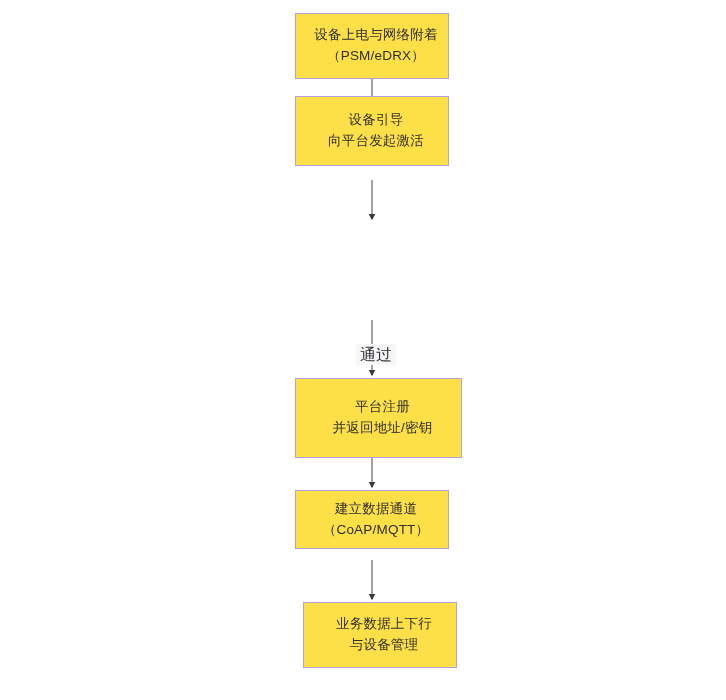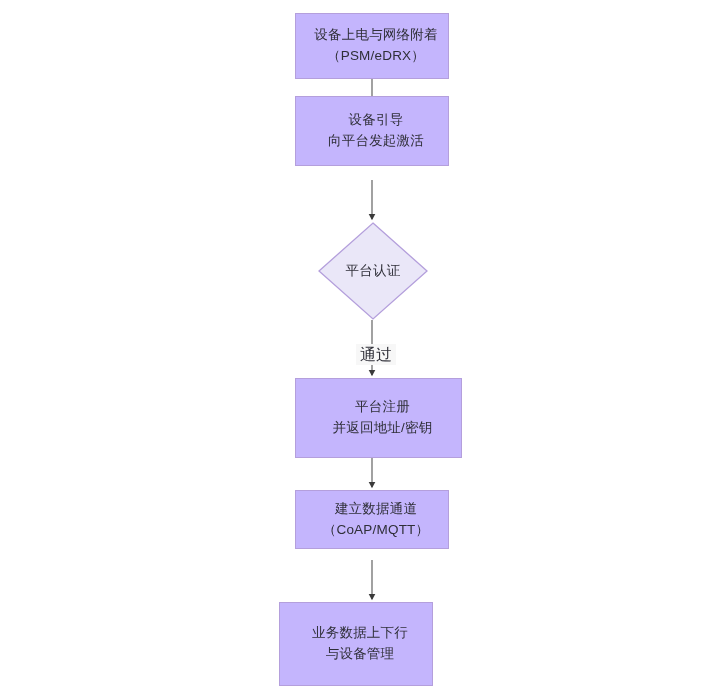--- a/index.html
+++ b/index.html
@@ -39,21 +39,21 @@
     align-items: center;
     justify-content: center;
     text-align: center;
     color: #2f2f38;
     font-size: 13.5px;
     line-height: 1.55;
     letter-spacing: 0.2px;
   }
 
   .node.process {
-    background: #c4b5fd;
+    background: #fde047;
     border: 1.3px solid #b49fdc;
     padding-left: 8px;
   }
 
   .node .node-label {
     white-space: pre-line;
     padding: 0 6px;
   }
 
   .node.decision {
@@ -109,39 +109,33 @@
   <div class="node process" style="left:295px; top:13px; width:154px; height:66px;">
     <span class="node-label">设备上电与网络附着
 （PSM/eDRX）</span>
   </div>
 
   <div class="node process" style="left:295px; top:96px; width:154px; height:70px;">
     <span class="node-label">设备引导
 向平台发起激活</span>
   </div>
 
-  <div class="node decision" style="left:318px; top:222px; width:110px; height:98px;">
-    <svg class="diamond-shape" viewBox="0 0 110 98" preserveAspectRatio="none" xmlns="http://www.w3.org/2000/svg">
-      <polygon points="55,1 109,49 55,97 1,49" fill="#eae7f8" stroke="#b49fdc" stroke-width="1.3"></polygon>
-    </svg>
-    <span class="node-label">平台认证</span>
-  </div>
 
   <div class="edge-label" style="left:356px; top:344px; width:34px;">
     <span>通过</span>
   </div>
 
   <div class="node process" style="left:295px; top:378px; width:167px; height:80px;">
     <span class="node-label">平台注册
 并返回地址/密钥</span>
   </div>
 
   <div class="node process" style="left:295px; top:490px; width:154px; height:59px;">
     <span class="node-label">建立数据通道
 （CoAP/MQTT）</span>
   </div>
 
-  <div class="node process" style="left:279px; top:602px; width:154px; height:84px;">
+  <div class="node process" style="left:303px; top:602px; width:154px; height:66px;">
     <span class="node-label">业务数据上下行
 与设备管理</span>
   </div>
 
 </div>
 
 </body></html>

